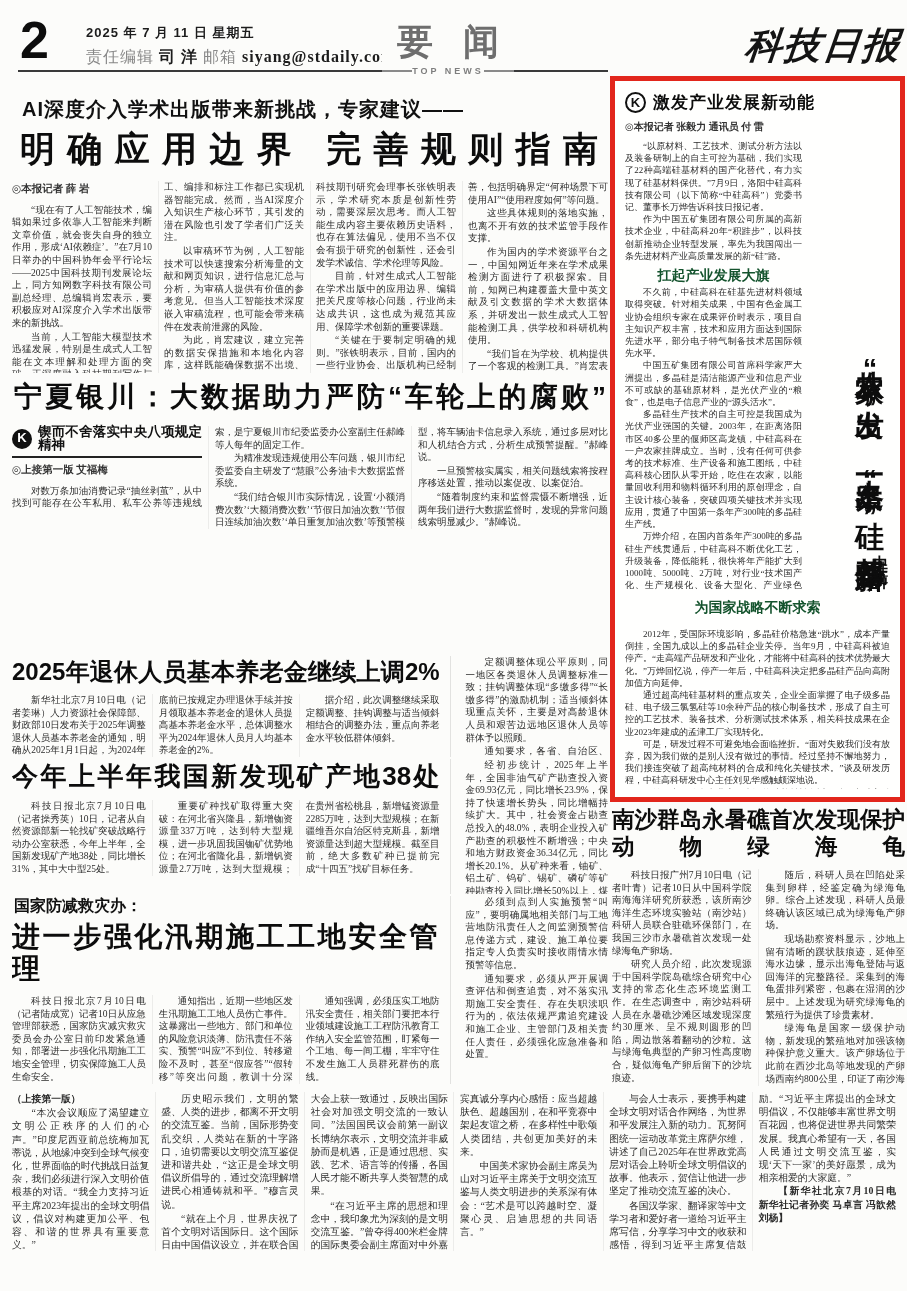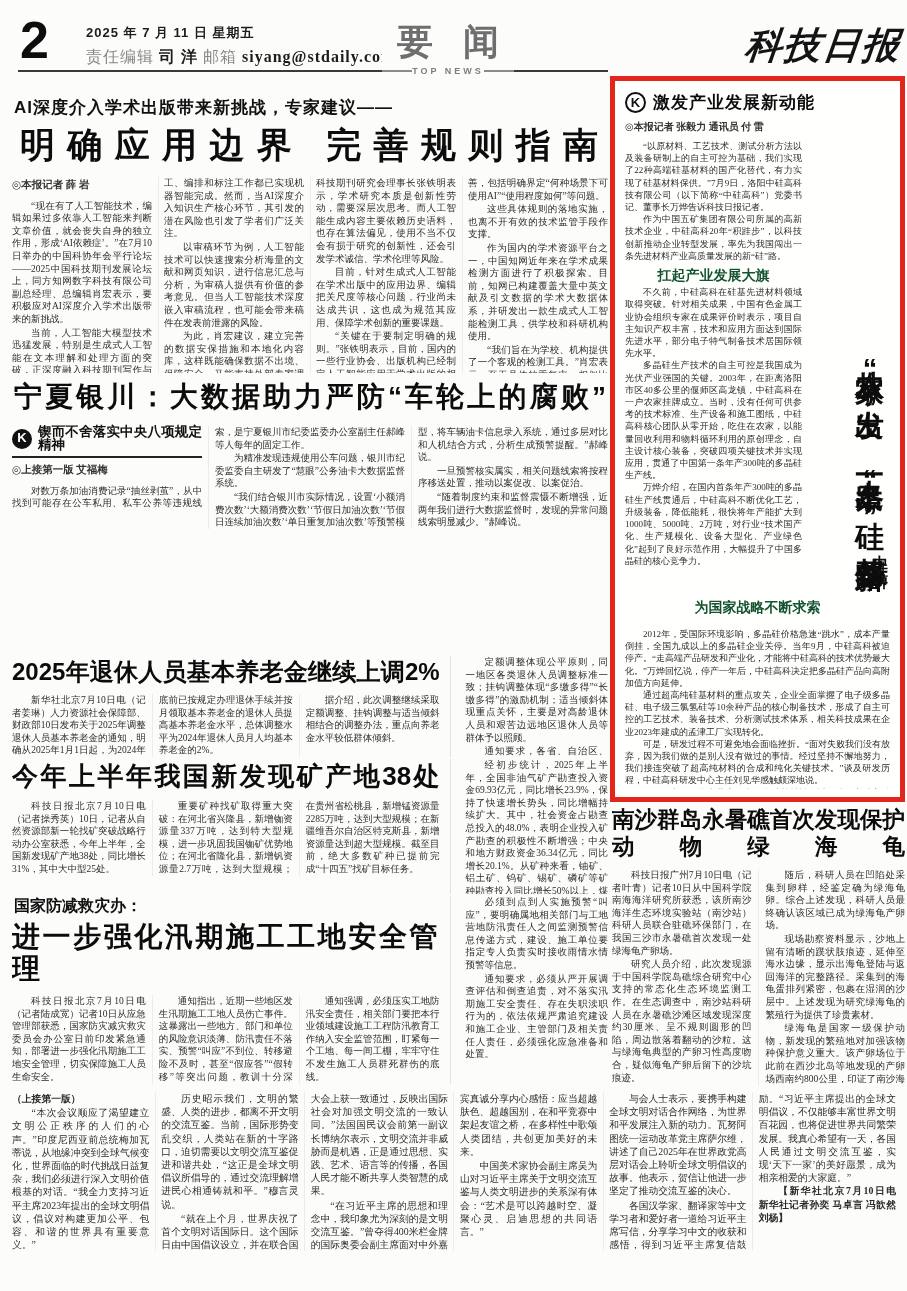--- a/index.html
+++ b/index.html
@@ -36,21 +36,21 @@
   .cols-4{column-count:4;column-gap:12px;column-rule:1px solid #ececea;}
   .split{display:flex;}
   .split .main{width:73%;}
   .split .side{width:27%;border-left:1px solid #e2e2e0;padding-left:15px;box-sizing:border-box;margin-left:10px;}
 
   .hl{font-family:"Liberation Sans",sans-serif;font-weight:bold;color:#0c0c0c;
       text-align:justify;text-align-last:justify;margin:0;}
   .kicker{font-family:"Liberation Sans",sans-serif;font-weight:bold;color:#111;}
 
   
-  .ai-kicker{font-size:17px;letter-spacing:1px;margin:2px 0 6px 2px;}
+  .ai-kicker{font-size:20px;letter-spacing:1px;margin:2px 0 6px 10px;}
   .ai-hl{font-size:35px;line-height:40px;letter-spacing:2px;margin:2px 8px 12px 8px;}
   
   .yc-hl{font-size:28px;line-height:34px;margin:4px 2px 12px 2px;}
   .yc-tag{display:flex;align-items:center;gap:6px;border-bottom:2px solid #222;
           padding-bottom:5px;margin-bottom:6px;break-inside:avoid;}
   .yc-tag .txt{font-family:"Liberation Sans",sans-serif;font-weight:bold;font-size:13.5px;color:#111;}
   .k-filled{flex:0 0 auto;width:20px;height:20px;border-radius:50%;background:#111;color:#fff;
             font-family:"Liberation Sans",sans-serif;font-weight:bold;font-size:13px;
             display:flex;align-items:center;justify-content:center;}
   
@@ -211,20 +211,21 @@
     <div class="si-byline">◎本报记者 张毅力  通讯员 付 雷</div>
     <div class="si-row">
       <div class="si-narrow si-body">
         <div>
             <p>“以原材料、工艺技术、测试分析方法以及装备研制上的自主可控为基础，我们实现了22种高端硅基材料的国产化替代，有力实现了硅基材料保供。”7月9日，洛阳中硅高科技有限公司（以下简称“中硅高科”）党委书记、董事长万烨告诉科技日报记者。</p>
             <p>作为中国五矿集团有限公司所属的高新技术企业，中硅高科20年“积跬步”，以科技创新推动企业转型发展，率先为我国闯出一条先进材料产业高质量发展的新“硅”路。</p>
           </div>
         <div class="si-sub">扛起产业发展大旗</div>
         <div>
             <p>不久前，中硅高科在硅基先进材料领域取得突破。针对相关成果，中国有色金属工业协会组织专家在成果评价时表示，项目自主知识产权丰富，技术和应用方面达到国际先进水平，部分电子特气制备技术居国际领先水平。</p>
+            <p>中国五矿集团有限公司首席科学家严大洲提出，多晶硅是清洁能源产业和信息产业不可或缺的基础原材料，是光伏产业的“粮食”，也是电子信息产业的“源头活水”。</p>
             <p>多晶硅生产技术的自主可控是我国成为光伏产业强国的关键。2003年，在距离洛阳市区40多公里的偃师区高龙镇，中硅高科在一户农家挂牌成立。当时，没有任何可供参考的技术标准、生产设备和施工图纸，中硅高科核心团队从零开始，吃住在农家，以能量回收利用和物料循环利用的原创理念，自主设计核心装备，突破四项关键技术并实现应用，贯通了中国第一条年产300吨的多晶硅生产线。</p>
             <p>万烨介绍，在国内首条年产300吨的多晶硅生产线贯通后，中硅高科不断优化工艺，升级装备，降低能耗，很快将年产能扩大到1000吨、5000吨、2万吨，对行业“技术国产化、生产规模化、设备大型化、产业绿色化”起到了良好示范作用，大幅提升了中国多晶硅的核心竞争力。</p>
           </div>
       </div>
       <div class="vtitle">
         <span class="big">从农家“出发”，走出一条“硅”基创新路</span>
         <span class="prefix">中硅高科：</span>
       </div>
     </div>
     <div class="si-sub">为国家战略不断求索</div>

